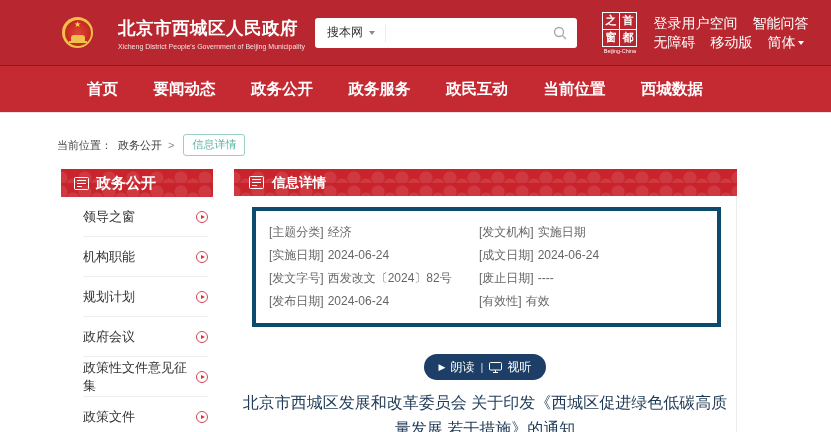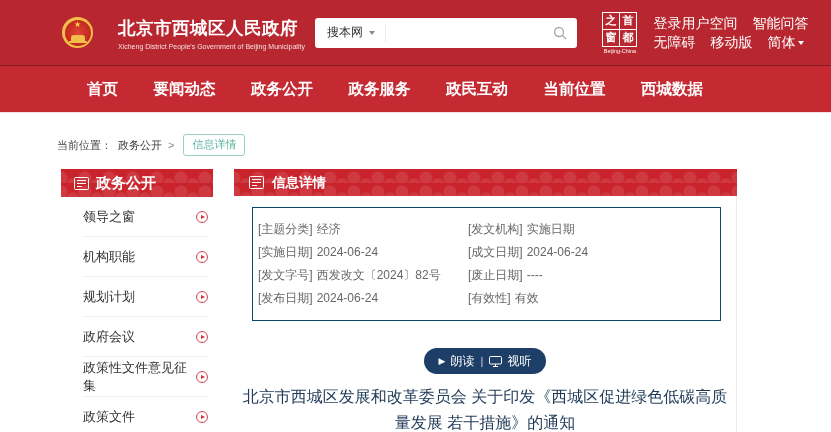--- a/index.html
+++ b/index.html
@@ -78,21 +78,21 @@
   .circle-arrow { width: 12px; height: 12px; border: 1px solid #d4454e; border-radius: 50%;
     display: flex; align-items: center; justify-content: center; flex: none; }
   .circle-arrow::after { content: ''; width: 0; height: 0; border-left: 4px solid #cd353e;
     border-top: 2.5px solid transparent; border-bottom: 2.5px solid transparent; margin-left: 1px; }
 
   .main-panel { width: 503px; flex: none; }
   .panel-head { height: 27px; display: flex; align-items: center; gap: 8px; padding-left: 15px;
     color: #fff; font-size: 13.5px; font-weight: bold; }
   .panel-body { border-right: 1px solid #ececec; height: 238px; padding-top: 11px; }
 
-  .meta-box { border: 1px solid #0c4a6e; margin: 0 15px 0 18px; padding: 10px 0 10px 5px;
+  .meta-box { border: 4px solid #0c4a6e; margin: 0 15px 0 18px; padding: 10px 0 10px 13px;
     display: flex; font-size: 12px; color: #666; line-height: 23px; }
   .meta-col-left { width: 210px; flex: none; }
   .meta-row span { margin-right: 4px; }
 
   .actions { text-align: center; margin-top: 27px; }
   .read-btn { display: inline-flex; align-items: center; gap: 5px; background: #1d3e66; color: #fff;
     border: none; border-radius: 13px; height: 26px; padding: 0 15px; font-size: 12px;
     cursor: pointer; font-family: inherit; }
   .play-icon { font-size: 9px; line-height: 9px; }
   .pipe { opacity: .75; margin: 0 1px; font-size: 11px; }

